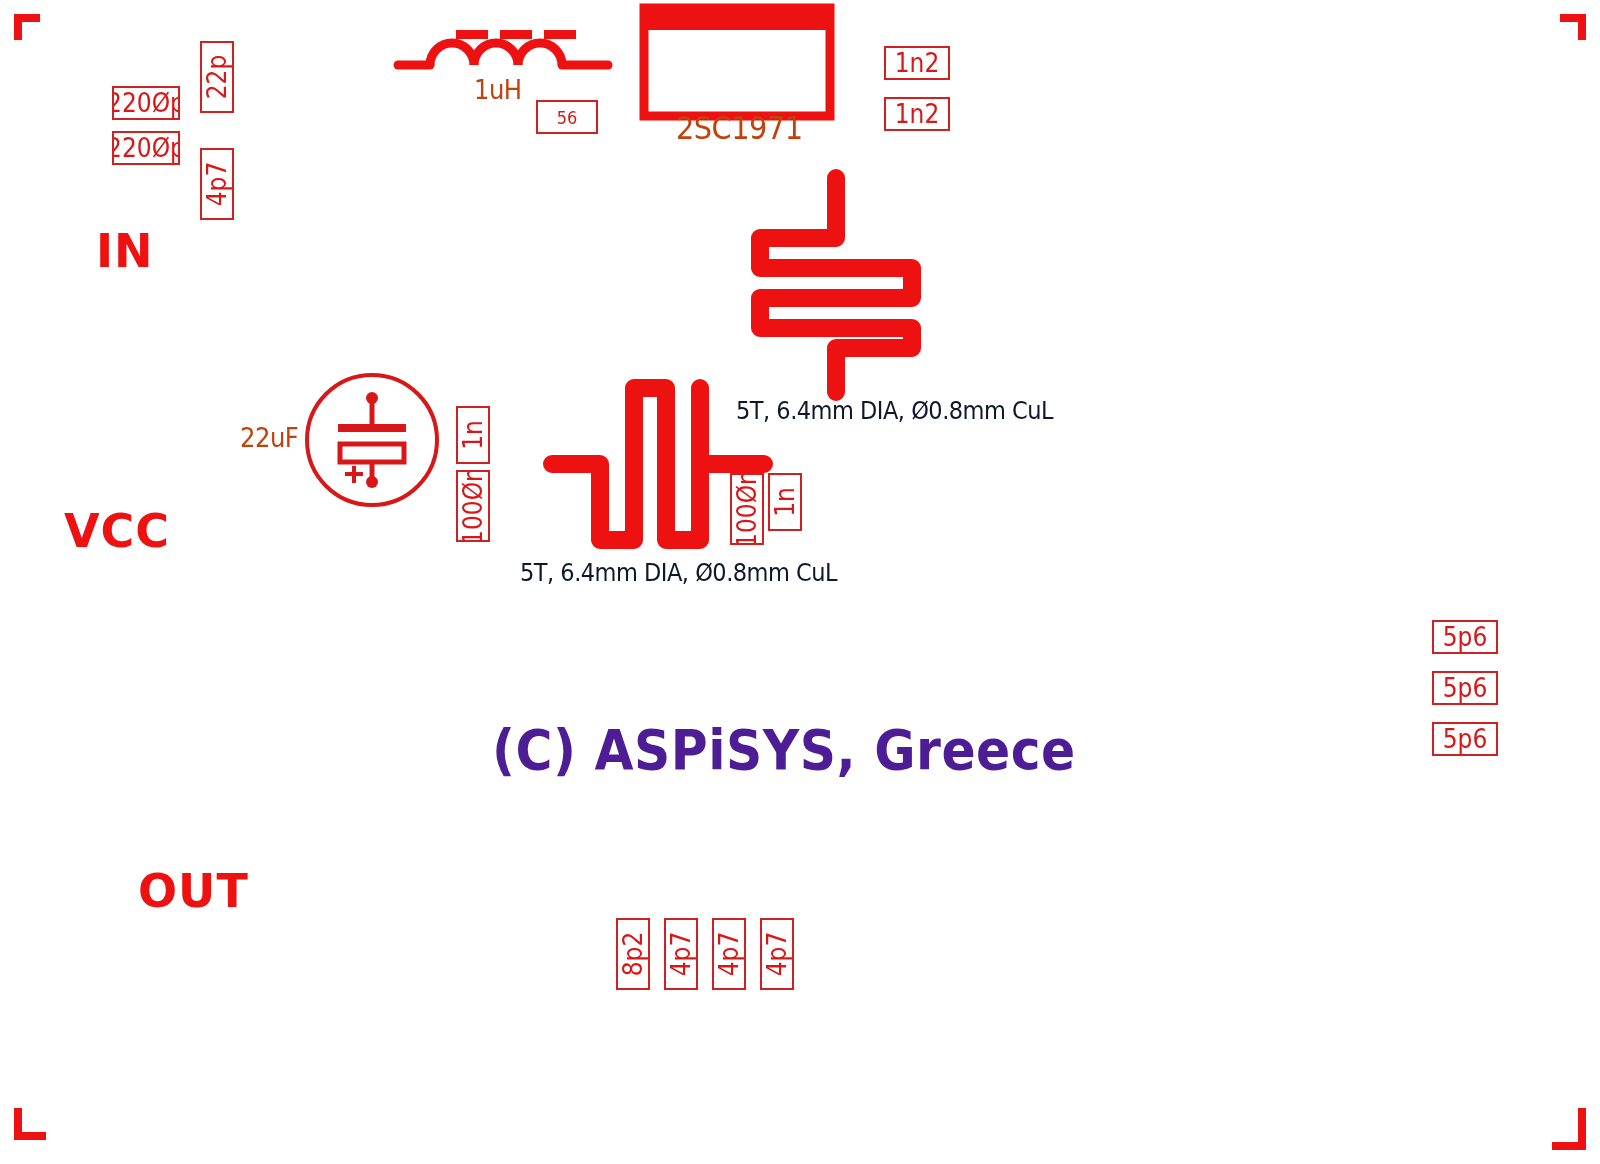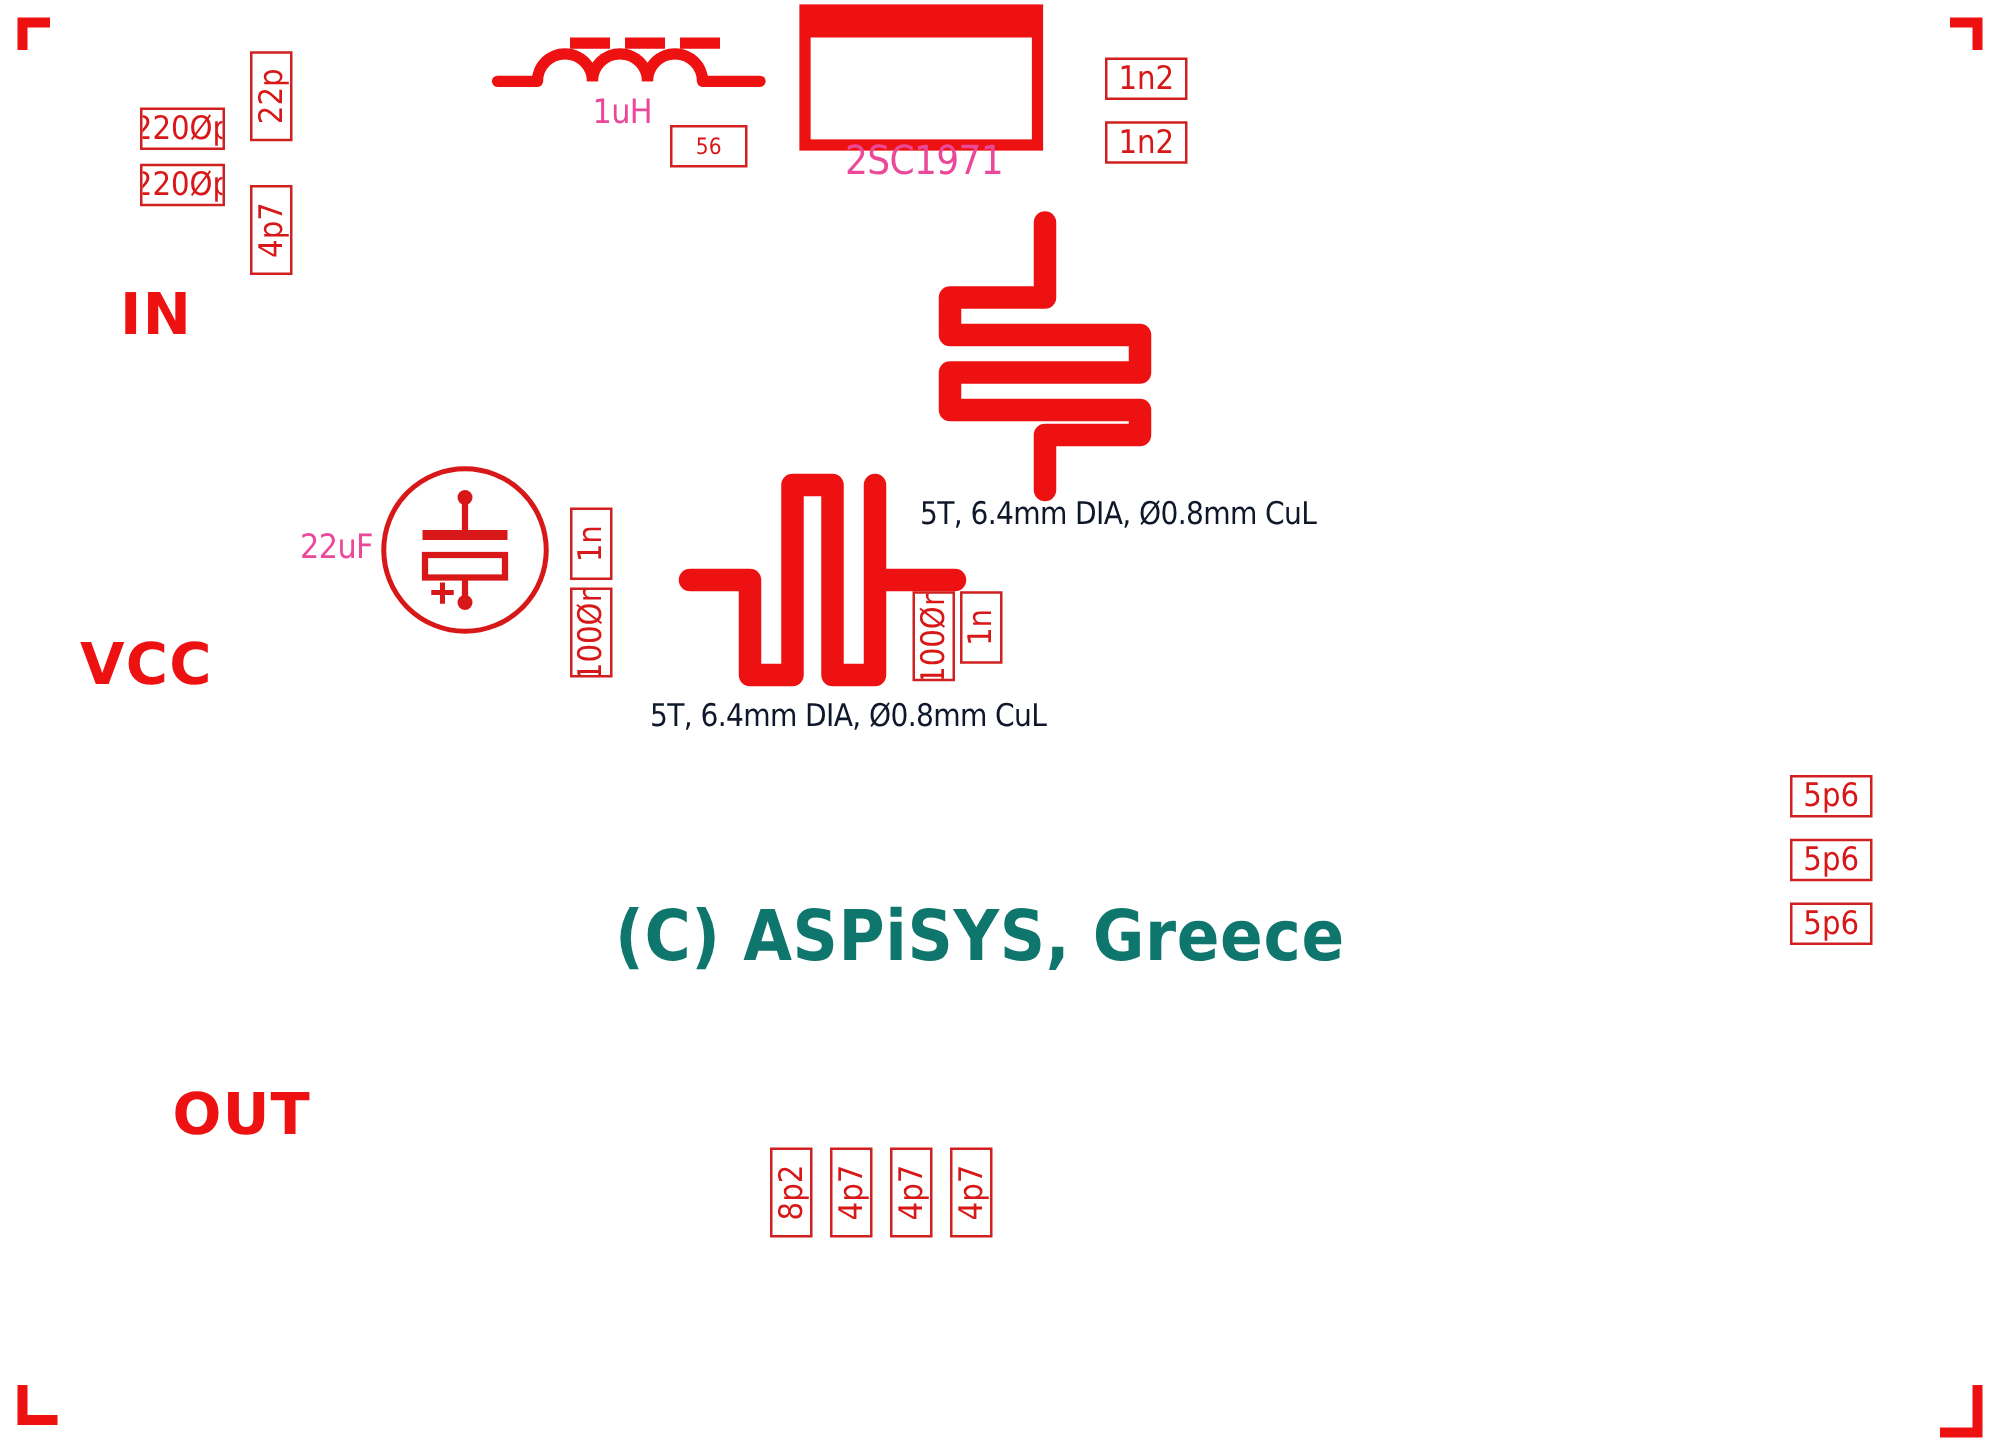--- a/index.html
+++ b/index.html
@@ -44,29 +44,29 @@
   .coil-note {
     font-size: 25px;
     font-weight: normal;
     color: #0f172a;
     letter-spacing: -0.5px;
     font-family: "DejaVu Sans Condensed", "DejaVu Sans", sans-serif;
   }
   .part-note {
     font-size: 27px;
     font-weight: normal;
-    color: #ec4899;
+    color: #c2410c;
     letter-spacing: -0.5px;
     font-family: "DejaVu Sans Condensed", "DejaVu Sans", sans-serif;
     text-align: right;
   }
   .copyright {
     font-size: 56px;
     font-weight: bold;
-    color: #0f766e;
+    color: #4c1d95;
     letter-spacing: 0.5px;
     font-family: "DejaVu Sans Condensed", "DejaVu Sans", sans-serif;
   }
   
   .val-box {
     position: absolute;
     box-sizing: border-box;
     border: 2.5px solid #d02020;
     background: transparent;
     display: flex;

